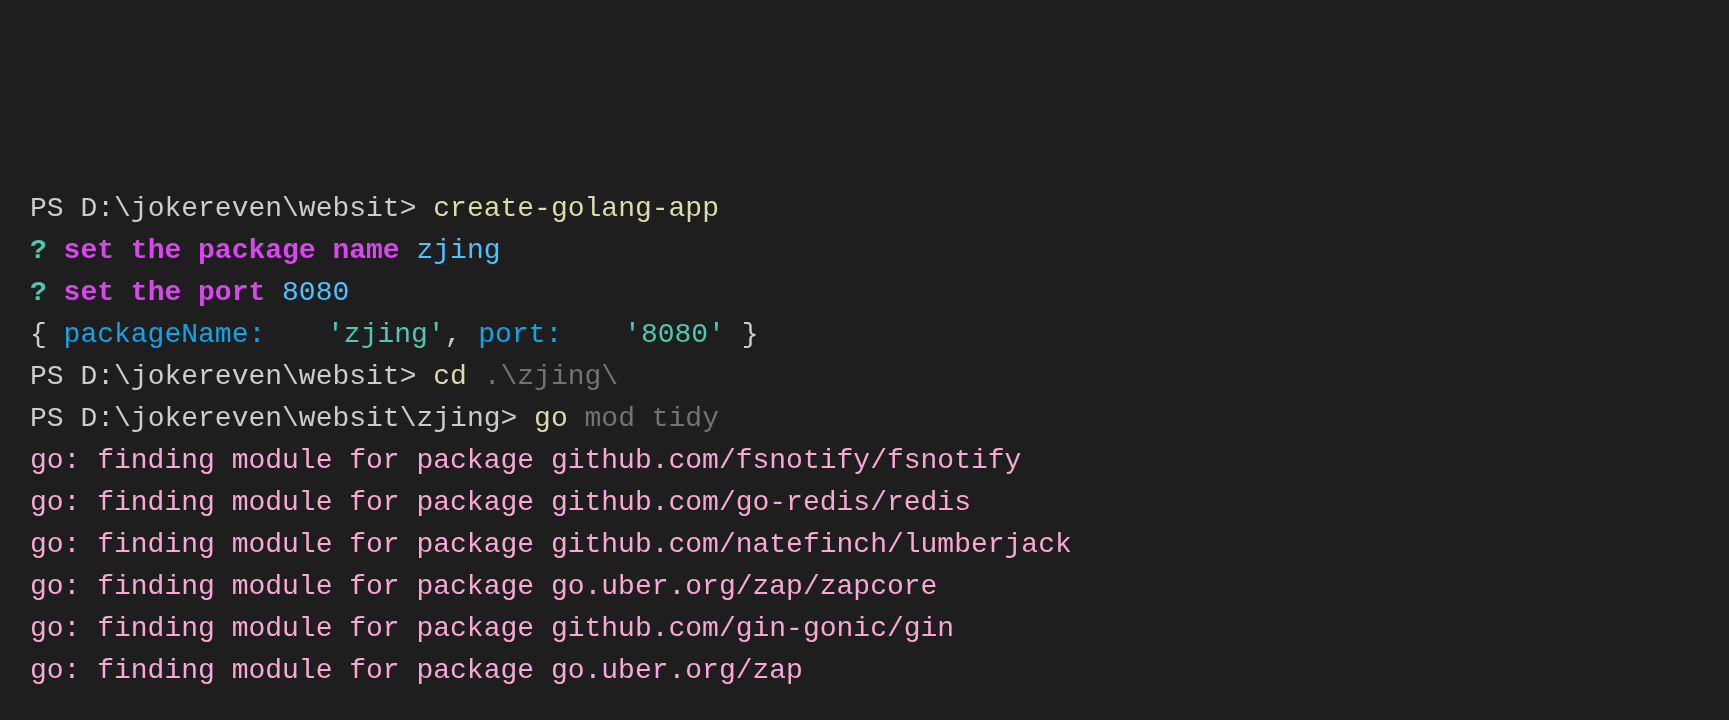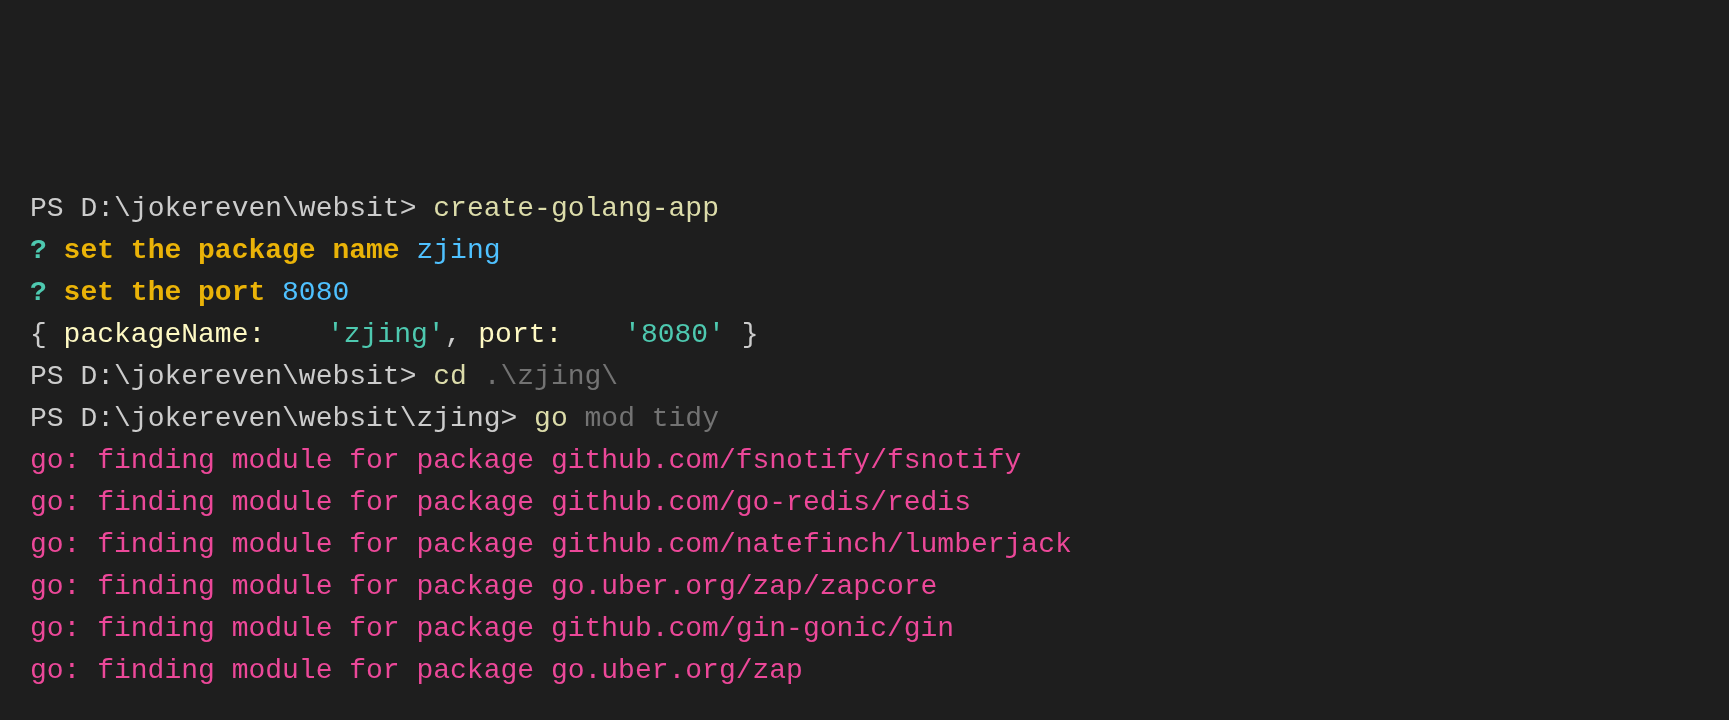--- a/index.html
+++ b/index.html
@@ -32,38 +32,38 @@
       color: #dcdcaa;
     }
     .command-cyan {
       color: #737373;
     }
     .question-mark {
       color: #4ec9b0;
       font-weight: bold;
     }
     .question-text {
-      color: #eab308;
+      color: #d946ef;
       font-weight: bold;
     }
     .answer-cyan {
       color: #4fc1ff;
     }
     .brace {
       color: #cccccc;
     }
     .key {
-      color: #fef9c3;
+      color: #0ea5e9;
     }
     .string-green {
       color: #4ec9b0;
       margin-left: 45px;
     }
     .go-output {
-      color: #ec4899;
+      color: #f9a8d4;
     }
   </style>
 </head>
 <body>
 
 
 
 <div><span class="line"><span class="prompt-ps">PS </span><span class="prompt-path">D:\jokereven\websit</span><span class="prompt-arrow">&gt; </span><span class="command-yellow">create-golang-app</span></span><span class="line"><span class="question-mark">?</span><span class="question-text"> set the package name </span><span class="answer-cyan">zjing</span></span><span class="line"><span class="question-mark">?</span><span class="question-text"> set the port </span><span class="answer-cyan">8080</span></span><span class="line"><span class="brace">{ </span><span class="key">packageName: </span><span class="string-green">'zjing'</span><span class="brace">, </span><span class="key">port: </span><span class="string-green">'8080'</span><span class="brace"> }</span></span><span class="line"><span class="prompt-ps">PS </span><span class="prompt-path">D:\jokereven\websit</span><span class="prompt-arrow">&gt; </span><span class="command-yellow">cd</span><span class="command-cyan"> .\zjing\</span></span><span class="line"><span class="prompt-ps">PS </span><span class="prompt-path">D:\jokereven\websit\zjing</span><span class="prompt-arrow">&gt; </span><span class="command-yellow">go</span><span class="command-cyan"> mod tidy</span></span><span class="line go-output">go: finding module for package github.com/fsnotify/fsnotify</span><span class="line go-output">go: finding module for package github.com/go-redis/redis</span><span class="line go-output">go: finding module for package github.com/natefinch/lumberjack</span><span class="line go-output">go: finding module for package go.uber.org/zap/zapcore</span><span class="line go-output">go: finding module for package github.com/gin-gonic/gin</span><span class="line go-output">go: finding module for package go.uber.org/zap</span></div>
 
 

